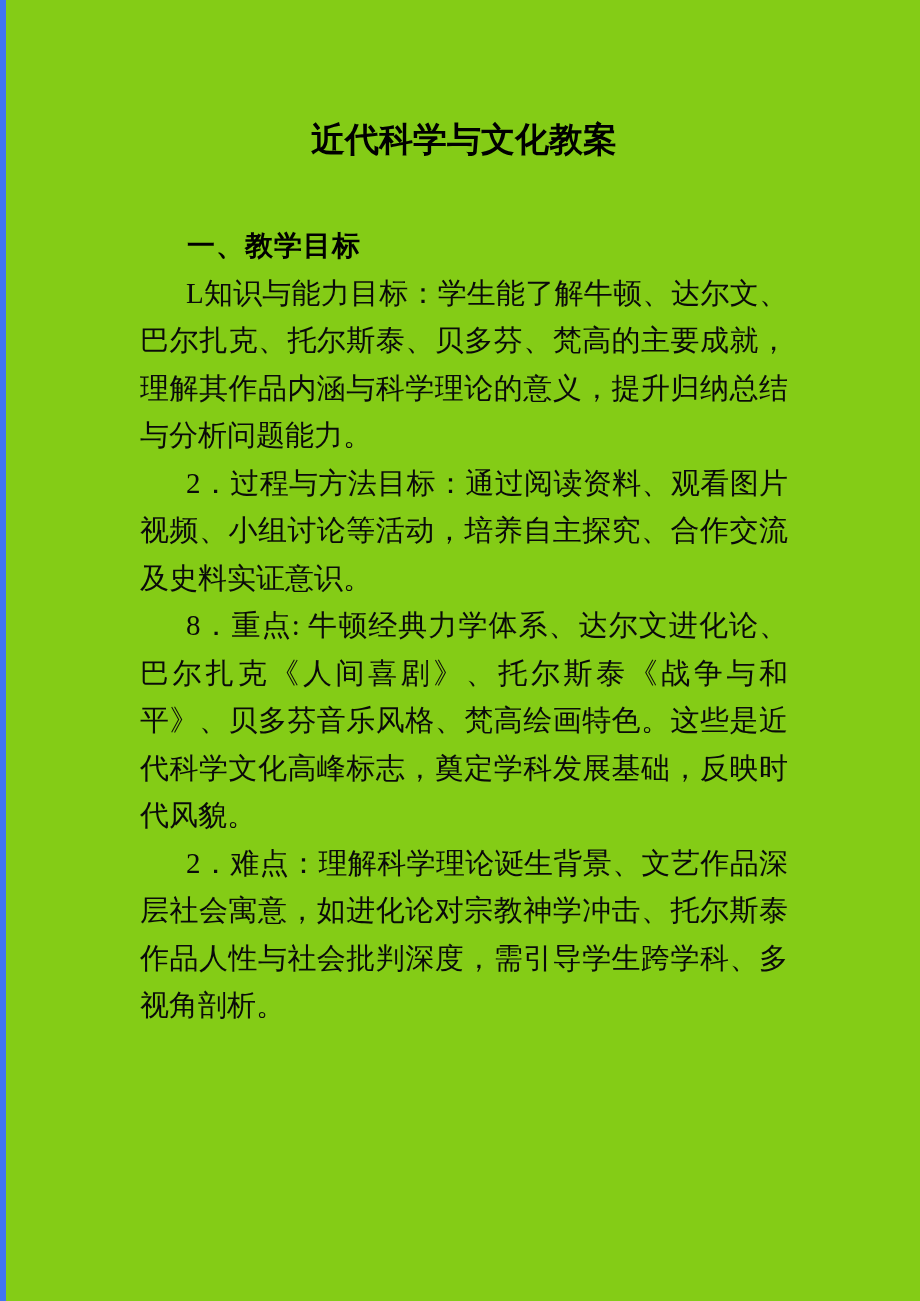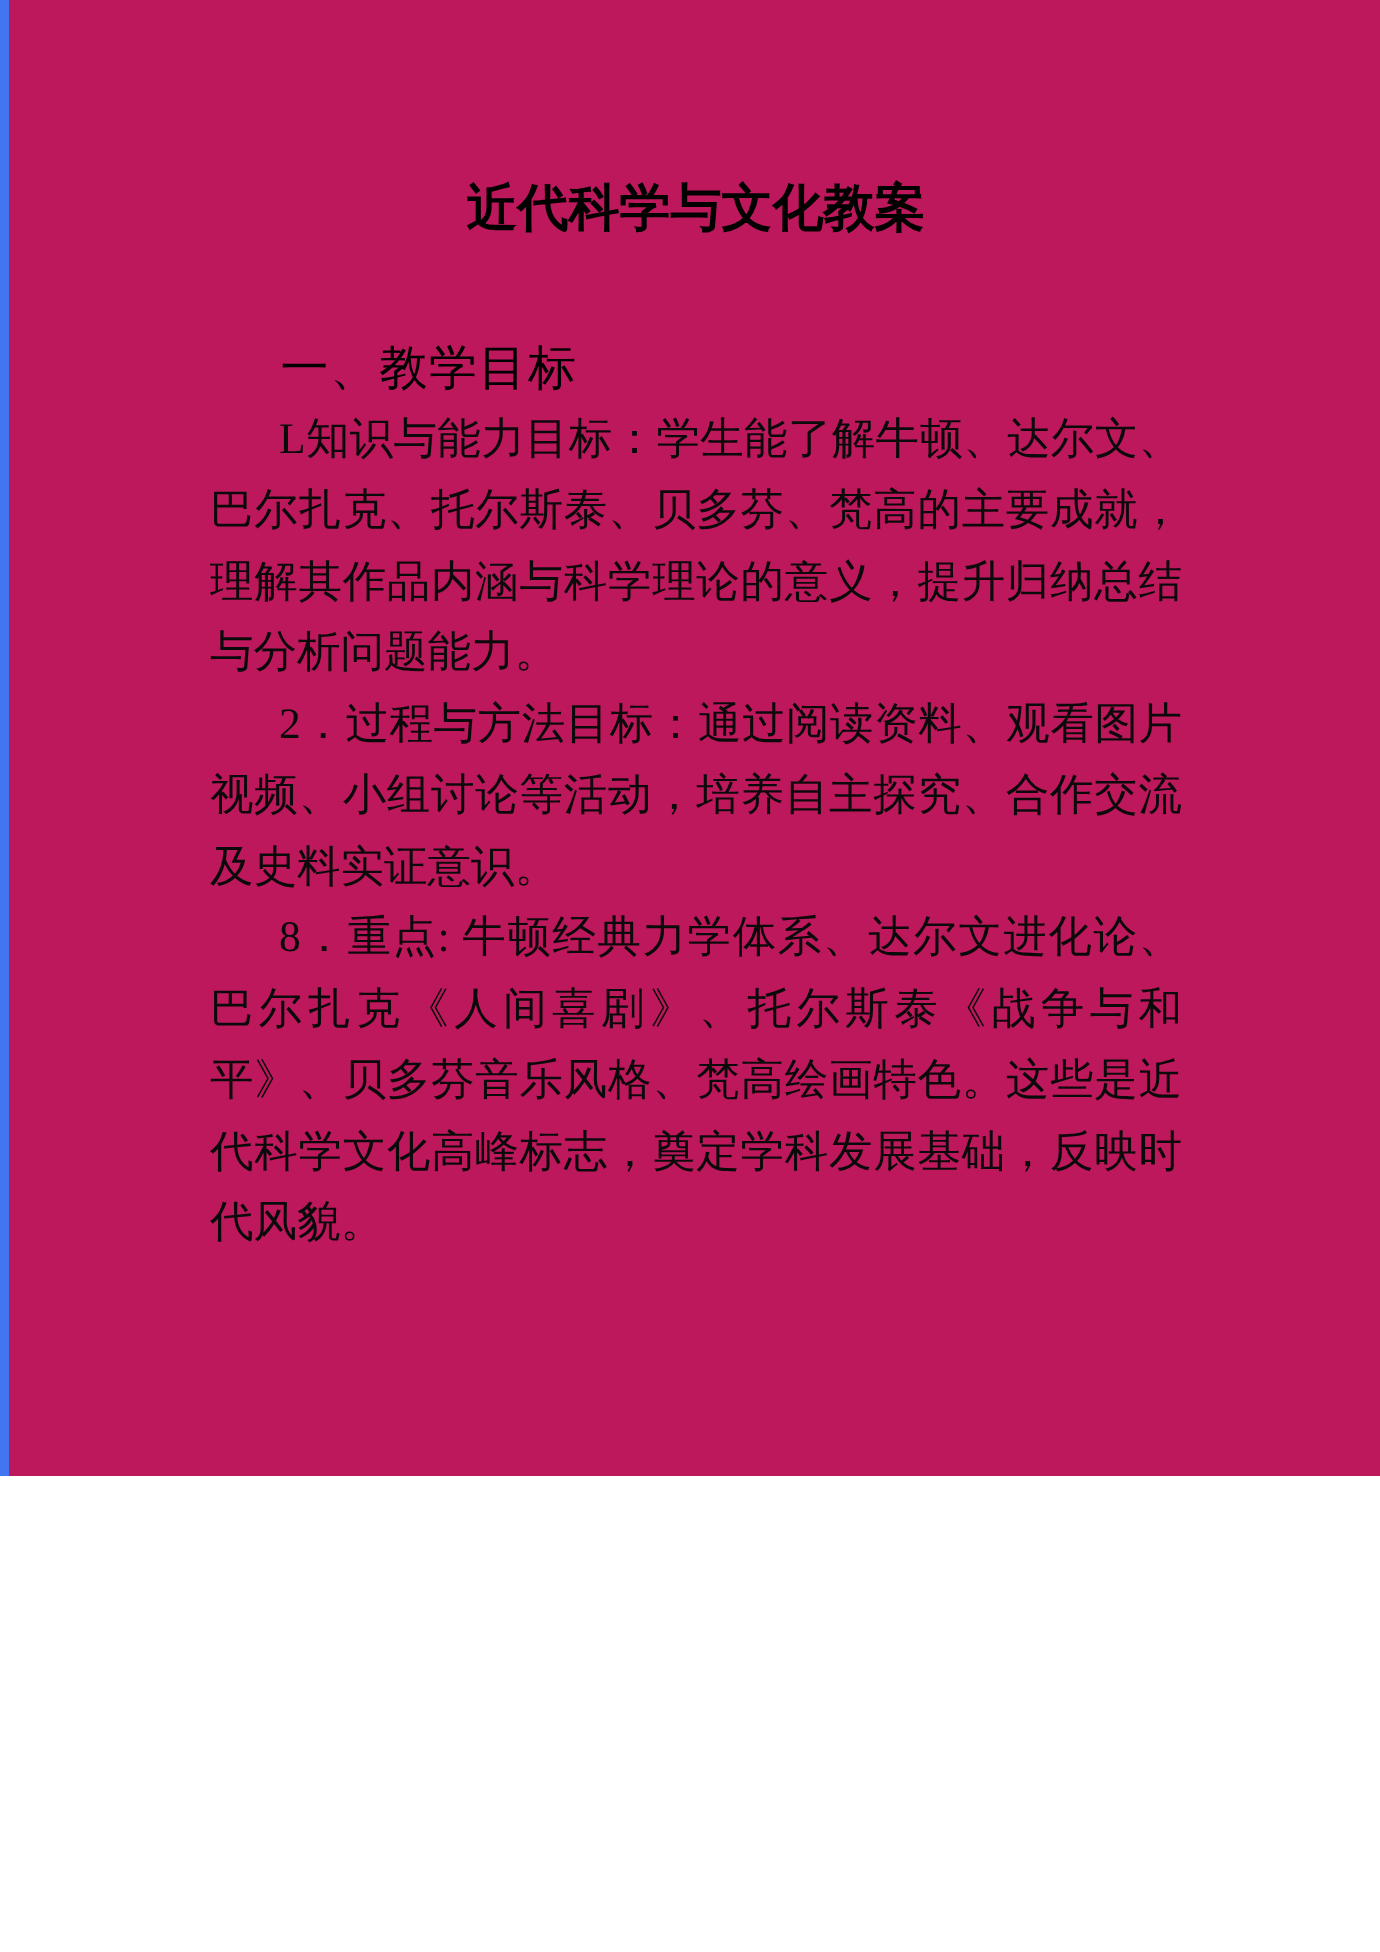--- a/index.html
+++ b/index.html
@@ -1,20 +1,20 @@
 <!DOCTYPE html>
 <html><head>
 <meta charset="utf-8">
 <style>
   html, body { margin: 0; padding: 0; background: #ffffff; }
   #page {
     position: relative;
     width: 920px;
-    height: 984px;
-    background: #be185d;
+    height: 1301px;
+    background: #84cc16;
     overflow: hidden;
     font-family: "Liberation Serif", "DejaVu Serif", serif;
     color: #000000;
   }
   #left-bar {
     position: absolute;
     left: 0; top: 0;
     width: 6px; height: 100%;
   }
   #content {
@@ -29,23 +29,23 @@
     line-height: 50px;
     font-weight: bold;
     text-align: center;
     letter-spacing: 0px;
     font-family: "DejaVu Sans", "Liberation Sans", sans-serif;
     color: #000000;
   }
   section { margin: 0; padding: 0; }
   section h2 {
     margin: 12px 0 0 0;
-    font-size: 32px;
+    font-size: 28px;
     line-height: 47.5px;
-    font-weight: normal;
+    font-weight: bold;
     text-indent: 47px;
     letter-spacing: 1px;
     color: #000000;
   }
   #content > section:first-of-type h2 { margin-top: 58px; }
   section p {
     margin: 0;
     font-size: 29px;
     line-height: 47.5px;
     text-indent: 46px;
@@ -64,16 +64,17 @@
     <h1 class="doc-title">近代科学与文化教案</h1>
 
     <section>
       <h2>一、教学目标</h2>
       <p>L知识与能力目标：学生能了解牛顿、达尔文、巴尔扎克、托尔斯泰、贝多芬、梵高的主要成就，理解其作品内涵与科学理论的意义，提升归纳总结与分析问题能力。</p>
       <p>2．过程与方法目标：通过阅读资料、观看图片视频、小组讨论等活动，培养自主探究、合作交流及史料实证意识。</p>
     </section>
 
     <section>
       <p>8．重点: 牛顿经典力学体系、达尔文进化论、巴尔扎克《人间喜剧》、托尔斯泰《战争与和平》、贝多芬音乐风格、梵高绘画特色。这些是近代科学文化高峰标志，奠定学科发展基础，反映时代风貌。</p>
+      <p>2．难点：理解科学理论诞生背景、文艺作品深层社会寓意，如进化论对宗教神学冲击、托尔斯泰作品人性与社会批判深度，需引导学生跨学科、多视角剖析。</p>
     </section>
 
   </div>
 </div>
 
 </body></html>

